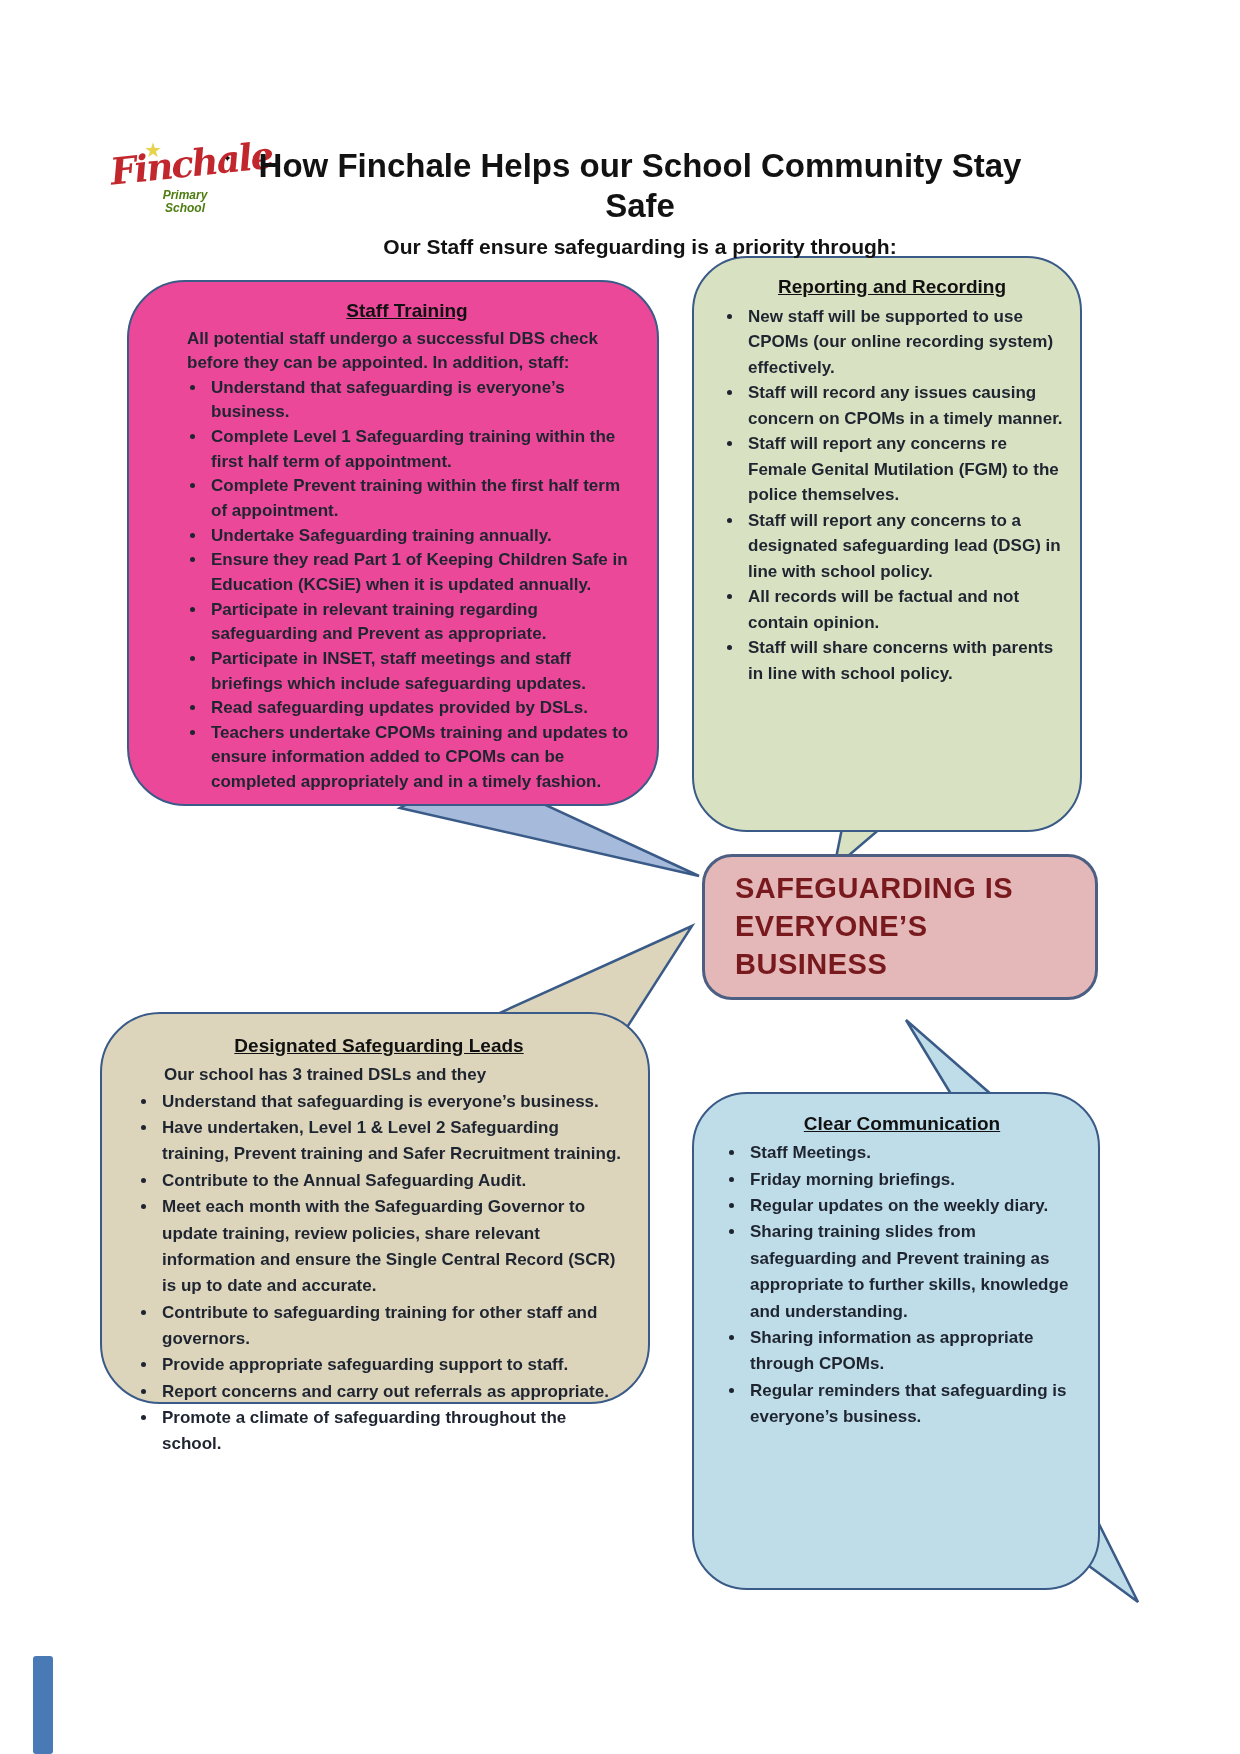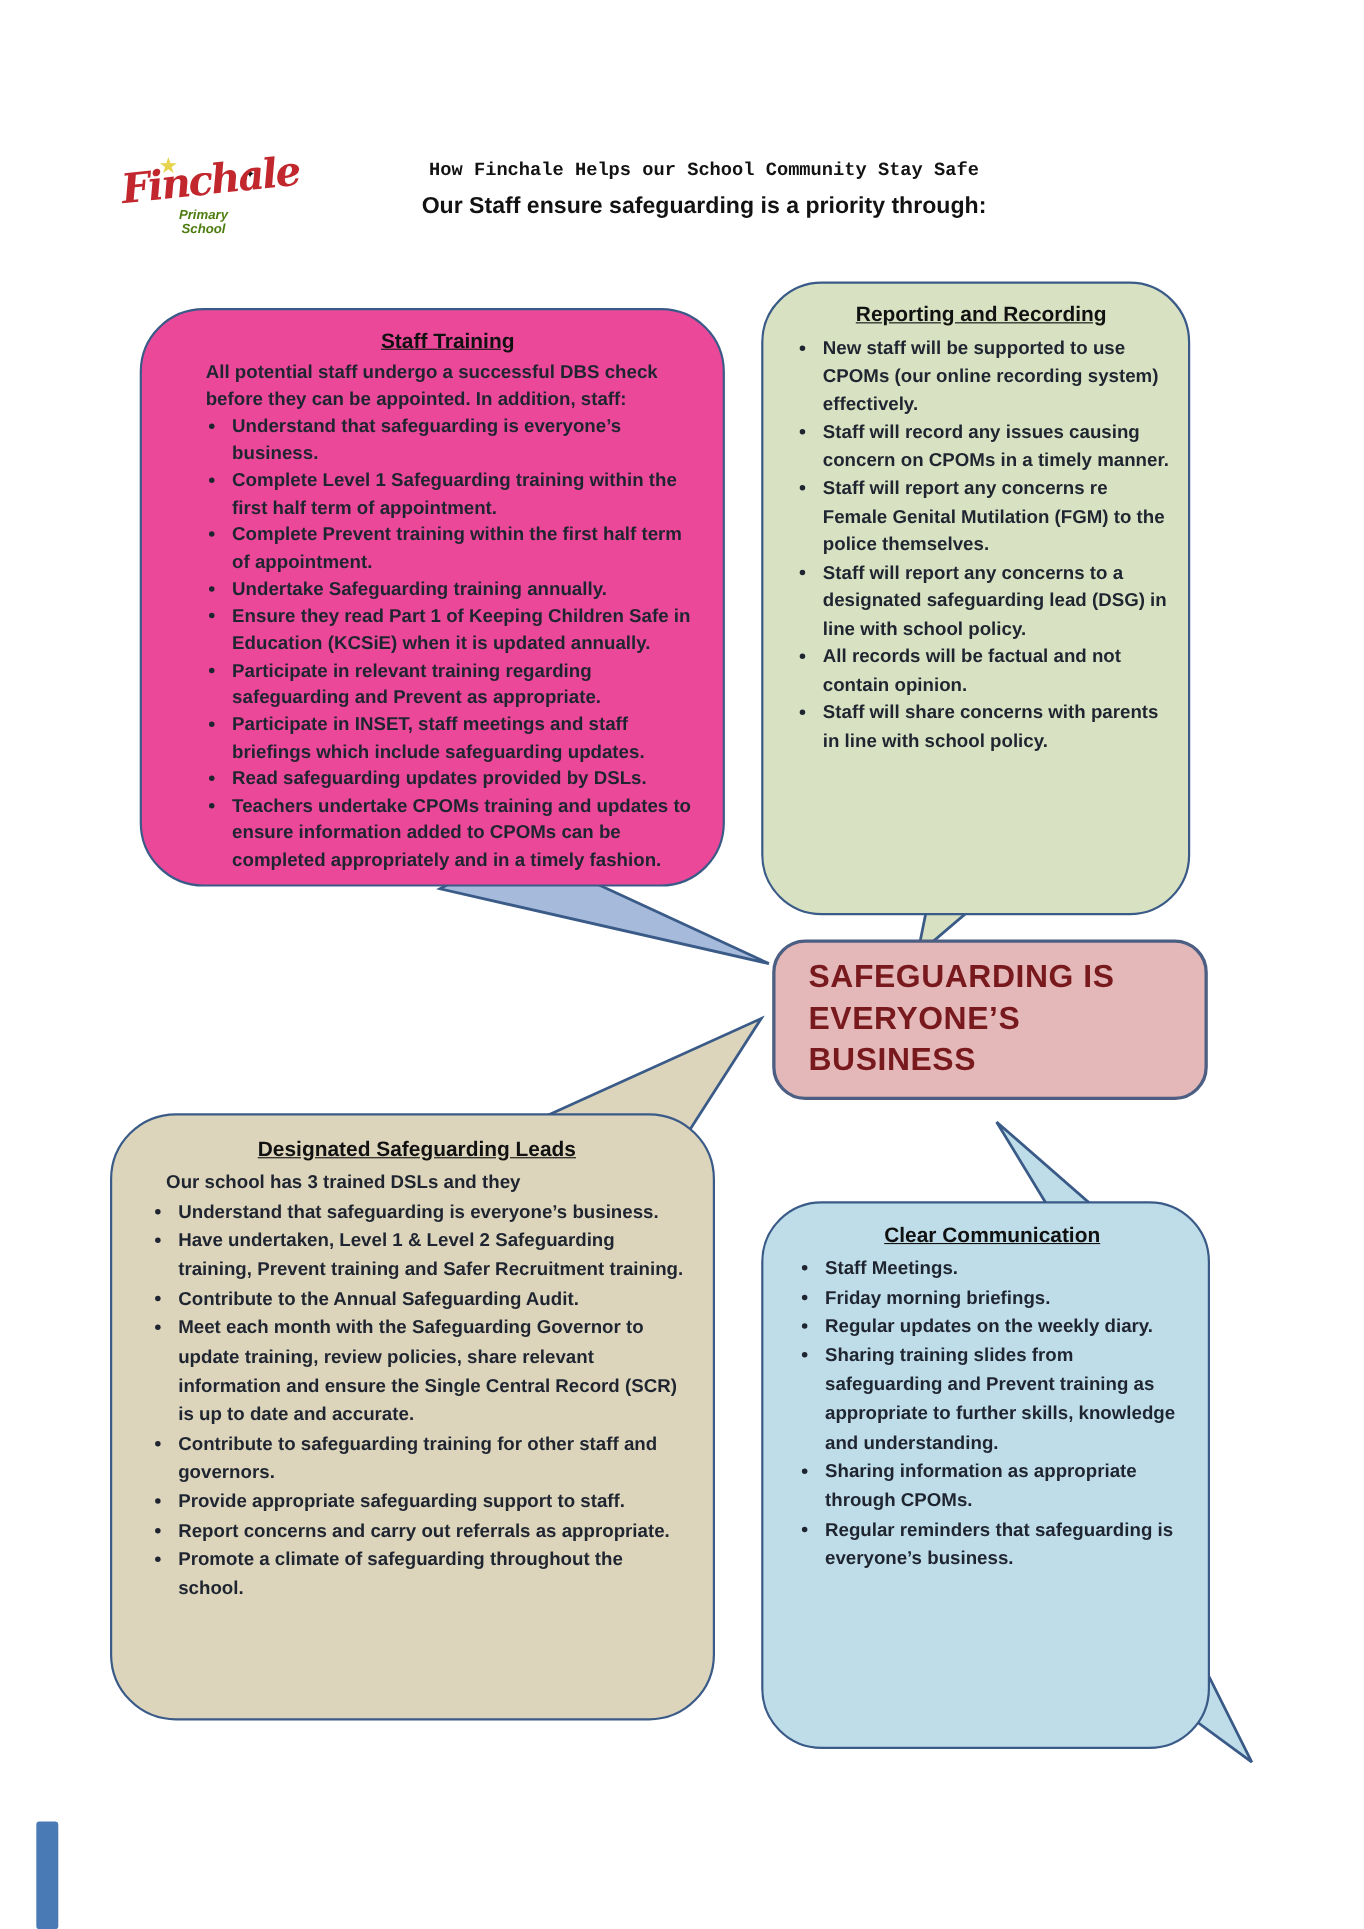--- a/index.html
+++ b/index.html
@@ -11,37 +11,37 @@
   
   .logo{position:absolute;left:110px;top:146px;width:150px;height:125px;z-index:3;text-align:center;}
   .logo .script{
     display:block;font-family:"DejaVu Serif", serif;font-style:italic;font-weight:bold;
     color:#c1272d;font-size:37px;line-height:1;transform:rotate(-6deg);letter-spacing:-2px;
   }
   .logo .star-y{position:absolute;left:34px;top:-8px;color:#e7d34c;font-size:20px;}
   .logo .star-b{position:absolute;right:28px;top:6px;color:#111;font-size:11px;}
   .logo .sub{display:block;color:#4d7c0f;font-weight:bold;font-size:12px;line-height:1.05;margin-top:6px;font-style:italic;}
   .titleblock{position:absolute;left:255px;top:146px;width:770px;z-index:3;text-align:center;color:#121212;}
-  .titleblock h1{margin:0;font-size:17px;font-weight:bold;line-height:1.2;font-family:Liberation Mono, monospace;}
+  .titleblock h1{margin:0;font-size:33px;font-weight:bold;line-height:1.2;}
   .titleblock h3{margin:9px 0 0 0;font-size:21px;font-weight:bold;line-height:1.2;}
   
   .bubble{position:absolute;z-index:2;border:2.5px solid #3a5a87;box-sizing:border-box;color:#1f2530;}
   .bubble h2{margin:0 0 2px 0;text-align:center;font-size:19px;font-weight:bold;
     text-decoration:underline;color:#111;}
   .bubble p{margin:0;font-weight:bold;}
   .bubble ul{margin:0;padding-left:26px;font-weight:bold;}
   .bubble li{padding-left:4px;}
   .staff{left:127px;top:280px;width:532px;height:526px;background:#ec4899;border-radius:58px;
     padding:15px 24px 0 52px;font-size:17px;line-height:1.45;}
   .staff p{margin-left:6px;}
   .reporting{left:692px;top:256px;width:390px;height:576px;background:#d8e2c2;border-radius:55px;
     padding:15px 14px 0 24px;font-size:17px;line-height:1.5;}
-  .dsl{left:100px;top:1012px;width:550px;height:552px;background:#dcd5bc;border-radius:60px;
+  .dsl{left:100px;top:1012px;width:550px;height:392px;background:#dcd5bc;border-radius:60px;
     padding:17px 22px 0 30px;font-size:17px;line-height:1.55;}
-  .dsl p{margin-left:19px;}
+  .dsl p{margin-left:32px;}
   .comm{left:692px;top:1092px;width:408px;height:498px;background:#bedde8;border-radius:55px;
     padding:15px 14px 12px 26px;font-size:17px;line-height:1.55;}
   .comm p{margin-left:26px;}
   
   .centerbox{
     position:absolute;left:702px;top:854px;width:396px;height:146px;z-index:2;
     background:#e4b8b8;border:3px solid #4c5f83;border-radius:30px;box-sizing:border-box;
     display:flex;align-items:center;justify-content:center;
   }
   .centerbox .slogan{

